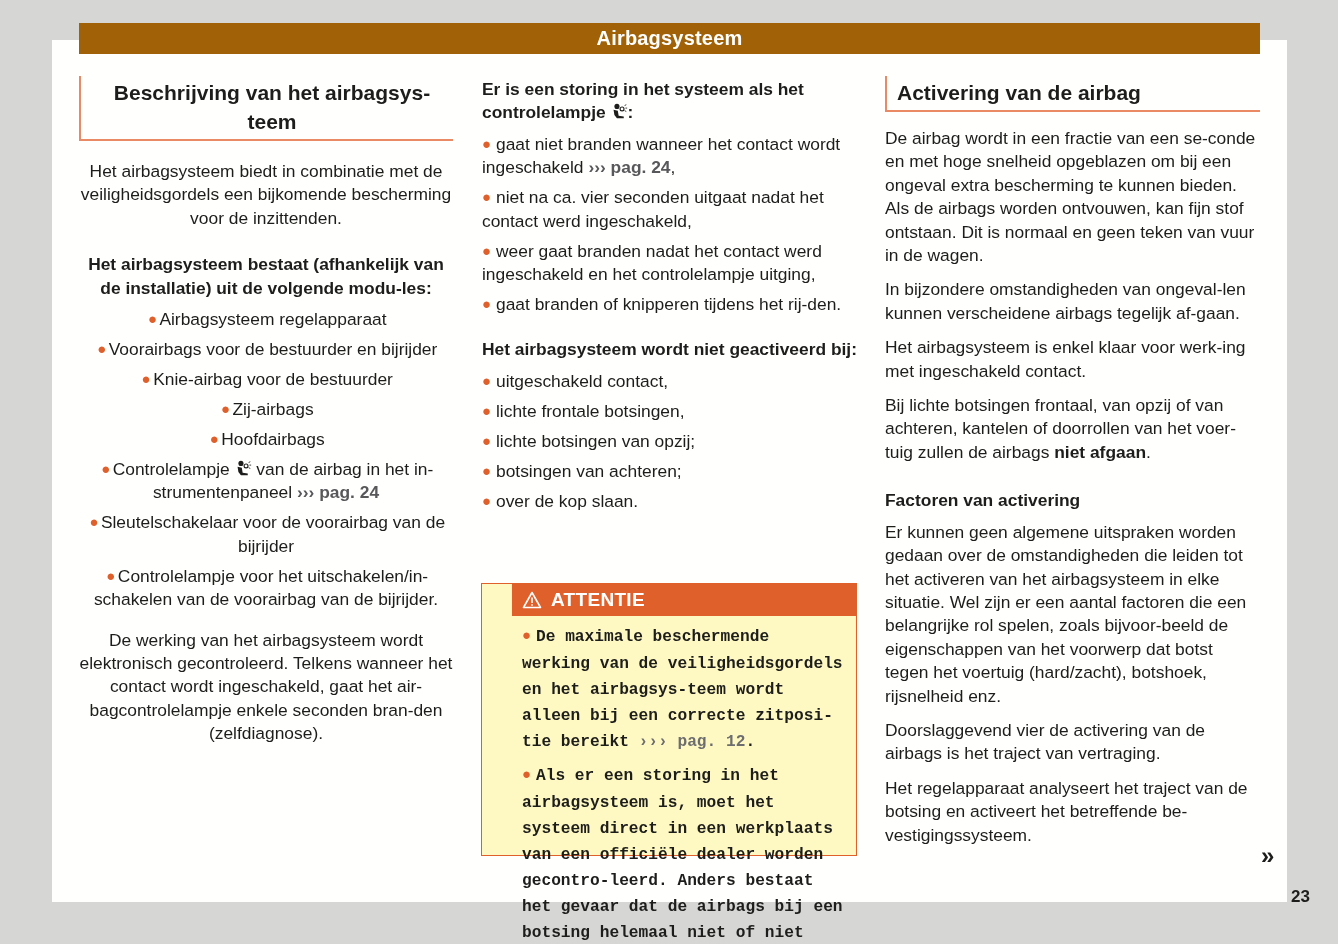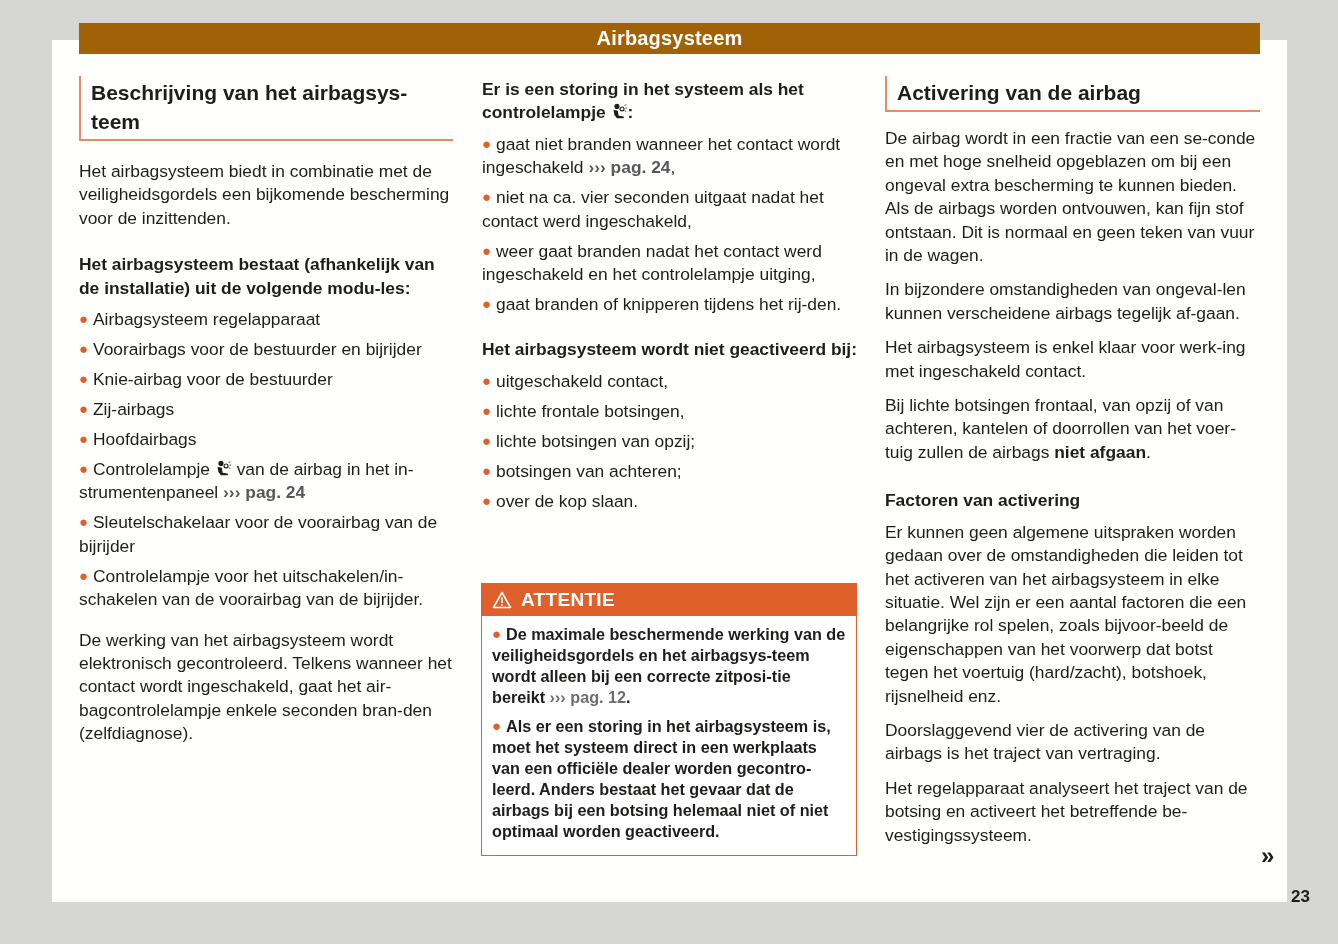--- a/index.html
+++ b/index.html
@@ -14,21 +14,21 @@
     background: #fffffd;
   }
   .banner {
     position: absolute; left: 79px; top: 23px; width: 1181px; height: 31px;
     background: #a16207; color: #fff;
     font-family: "Liberation Sans", sans-serif; font-weight: bold; font-size: 20px;
     display: flex; align-items: center; justify-content: center;
     letter-spacing: 0.2px;
   }
   .col { position: absolute; top: 76px; }
-  .col1 { left: 79px; width: 374px; }
+  .col1 { left: 79px; width: 374px; text-align: center; }
   .col2 { left: 482px; width: 375px; }
   .col3 { left: 885px; width: 375px; }
 
   .h2 {
     border-left: 2px solid #e98a64;
     border-bottom: 2px solid #e98a64;
     padding: 2px 0 3px 10px;
     font-weight: bold; font-size: 21px; line-height: 29px;
     margin: 0;
   }
@@ -40,30 +40,31 @@
   .link { font-weight: bold; color: #58585a; }
 
   .bul { font-size: 17.4px; line-height: 23.4px; margin: 0 0 6.6px 0; }
   .dot { color: #e0602b; font-size: 15px; display: inline-block; width: 14px; position: relative; top: -1px; }
 
   .icon-airbag { display: inline-block; width: 17px; height: 17px; vertical-align: -2px; }
 
   .warn {
     position: absolute; left: 481px; top: 583px; width: 376px; height: 273px;
     border: 1.5px solid #e0602b; box-sizing: border-box;
-    background: #ffffff;
+    background: #fef9c3;
+    padding-left: 30px;
   }
   .warn-head {
     background: #e0602b; color: #fff; height: 32px;
     display: flex; align-items: center; padding-left: 10px;
     font-weight: bold; font-size: 19px; letter-spacing: 0.3px;
   }
   .warn-head svg { margin-right: 9px; }
   .warn-body { padding: 8px 10px 0 10px; }
-  .warn-body p { font-weight: bold; font-size: 16.2px; line-height: 21px; margin-bottom: 8px; }
+  .warn-body p { font-weight: bold; font-size: 16.2px; line-height: 26px; margin-bottom: 8px; font-family: Liberation Mono, monospace; }
   .warn-body .link { font-weight: bold; color: #6d6d6f; }
 
   .guillemet {
     position: absolute; left: 1261px; top: 842px; font-weight: bold; font-size: 24px; color: #1d1d1b;
   }
   .pagenum {
     position: absolute; left: 1291px; top: 887px; font-weight: bold; font-size: 17px; color: #1d1d1b;
   }
 </style>
 </head>

